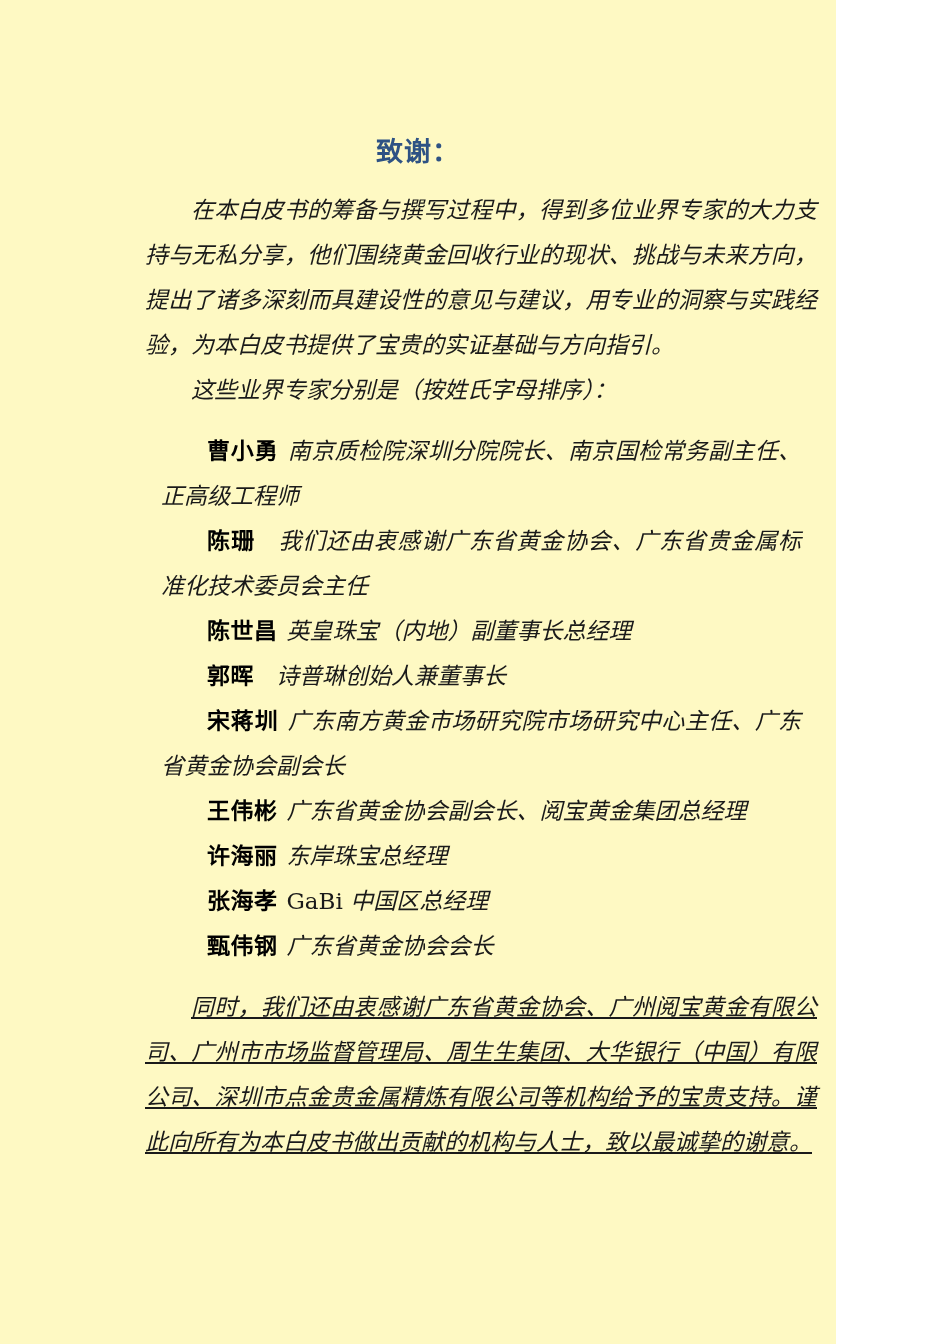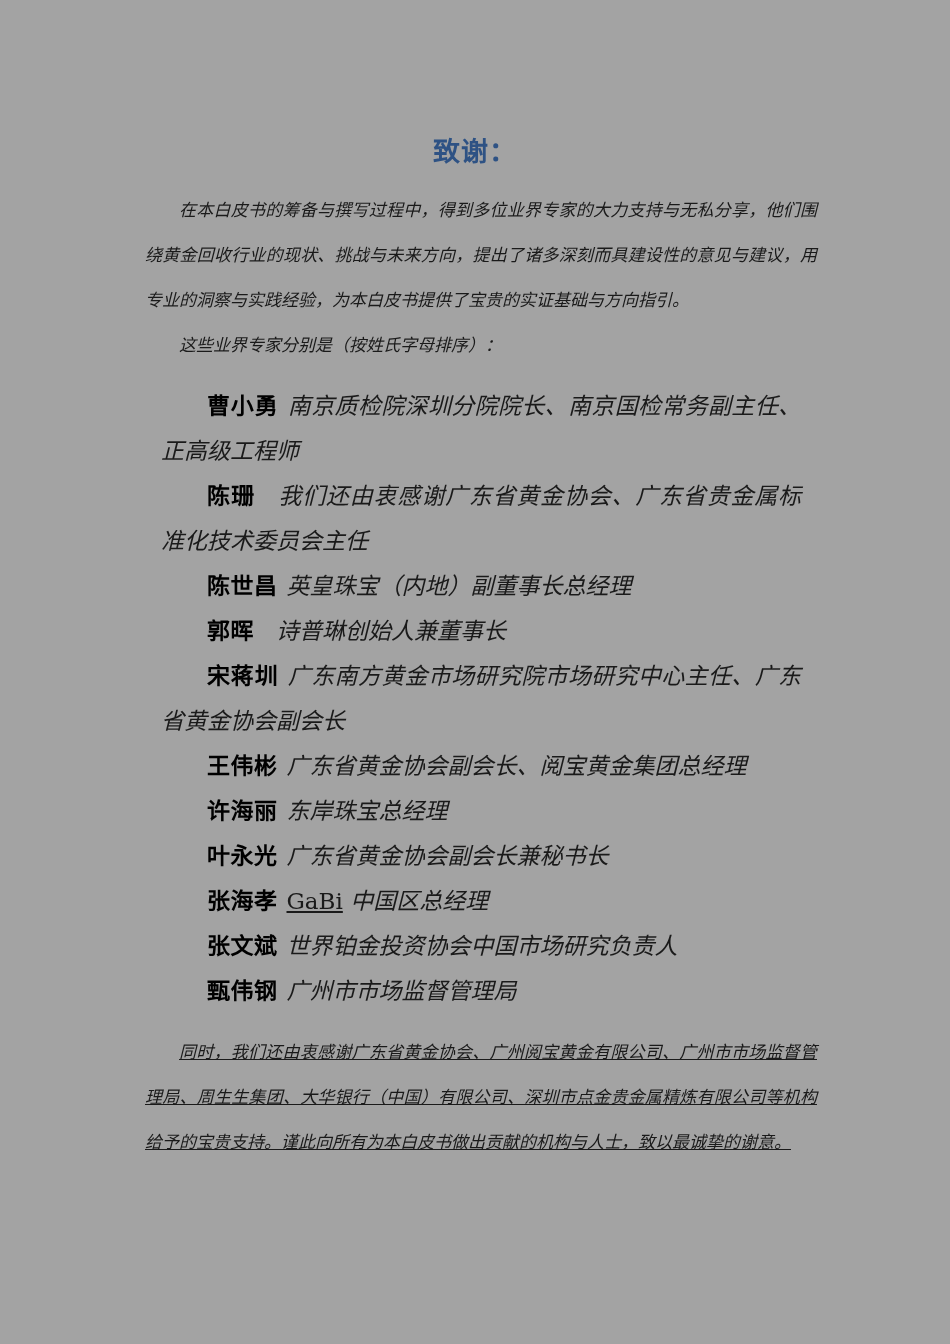--- a/index.html
+++ b/index.html
@@ -4,23 +4,23 @@
 <title>致谢</title>
 <style>
   html, body {
     margin: 0;
     padding: 0;
     background: #ffffff;
   }
 
   .page {
     position: relative;
-    width: 950px;
+    width: 836px;
     height: 1344px;
-    background: #a3a3a3;
+    background: #fef9c3;
     box-sizing: border-box;
     overflow: hidden;
     font-family: "DejaVu Serif", "Liberation Serif", serif;
   }
 
   
   .doc-title {
     position: absolute;
     left: 0;
     right: 0;
@@ -36,21 +36,21 @@
 
   
   .body-block {
     position: absolute;
     left: 145px;
     top: 188px;
     width: 672px;
   }
 
   .para {
-    font-size: 17px;
+    font-size: 23px;
     line-height: 45px;
     color: #1a1a1a;
     text-align: justify;
     text-justify: inter-ideograph;
     text-indent: 2em;
     margin: 0;
     font-family: "DejaVu Serif", "Liberation Serif", serif;
     font-style: italic;
   }
 
@@ -98,21 +98,20 @@
   }
 
   .expert-title {
     font-style: italic;
     color: #1a1a1a;
   }
 
   .latin {
     font-family: "DejaVu Serif", "Liberation Serif", serif;
     font-style: normal;
-    text-decoration: underline;
   }
 
   .para.closing {
     margin-top: 0;
     text-decoration: underline;
   }
 </style>
 </head>
 <body>
 
@@ -127,23 +126,21 @@
     <p class="para lead">这些业界专家分别是（按姓氏字母排序）：</p>
 
     <ul class="expert-list" id="expert-list">
         <li class="expert-item"><span class="expert-name">曹小勇</span><span class="expert-gap"></span><span class="expert-title">南京质检院深圳分院院长、南京国检常务副主任、正高级工程师</span></li>
         <li class="expert-item"><span class="expert-name">陈珊</span><span class="expert-gap wide"></span><span class="expert-title">我们还由衷感谢广东省黄金协会、广东省贵金属标准化技术委员会主任</span></li>
         <li class="expert-item"><span class="expert-name">陈世昌</span><span class="expert-gap"></span><span class="expert-title">英皇珠宝（内地）副董事长总经理</span></li>
         <li class="expert-item"><span class="expert-name">郭晖</span><span class="expert-gap wide"></span><span class="expert-title">诗普琳创始人兼董事长</span></li>
         <li class="expert-item"><span class="expert-name">宋蒋圳</span><span class="expert-gap"></span><span class="expert-title">广东南方黄金市场研究院市场研究中心主任、广东省黄金协会副会长</span></li>
         <li class="expert-item"><span class="expert-name">王伟彬</span><span class="expert-gap"></span><span class="expert-title">广东省黄金协会副会长、阅宝黄金集团总经理</span></li>
         <li class="expert-item"><span class="expert-name">许海丽</span><span class="expert-gap"></span><span class="expert-title">东岸珠宝总经理</span></li>
-        <li class="expert-item"><span class="expert-name">叶永光</span><span class="expert-gap"></span><span class="expert-title">广东省黄金协会副会长兼秘书长</span></li>
         <li class="expert-item"><span class="expert-name">张海孝</span><span class="expert-gap"></span><span class="latin">GaBi</span><span class="expert-title"> 中国区总经理</span></li>
-        <li class="expert-item"><span class="expert-name">张文斌</span><span class="expert-gap"></span><span class="expert-title">世界铂金投资协会中国市场研究负责人</span></li>
-        <li class="expert-item"><span class="expert-name">甄伟钢</span><span class="expert-gap"></span><span class="expert-title">广州市市场监督管理局</span></li>
+        <li class="expert-item"><span class="expert-name">甄伟钢</span><span class="expert-gap"></span><span class="expert-title">广东省黄金协会会长</span></li>
       </ul>
 
     <p class="para closing">同时，我们还由衷感谢广东省黄金协会、广州阅宝黄金有限公司、广州市市场监督管理局、周生生集团、大华银行（中国）有限公司、深圳市点金贵金属精炼有限公司等机构给予的宝贵支持。谨此向所有为本白皮书做出贡献的机构与人士，致以最诚挚的谢意。</p>
 
   </div>
 
 </div>
 
 </body></html>

